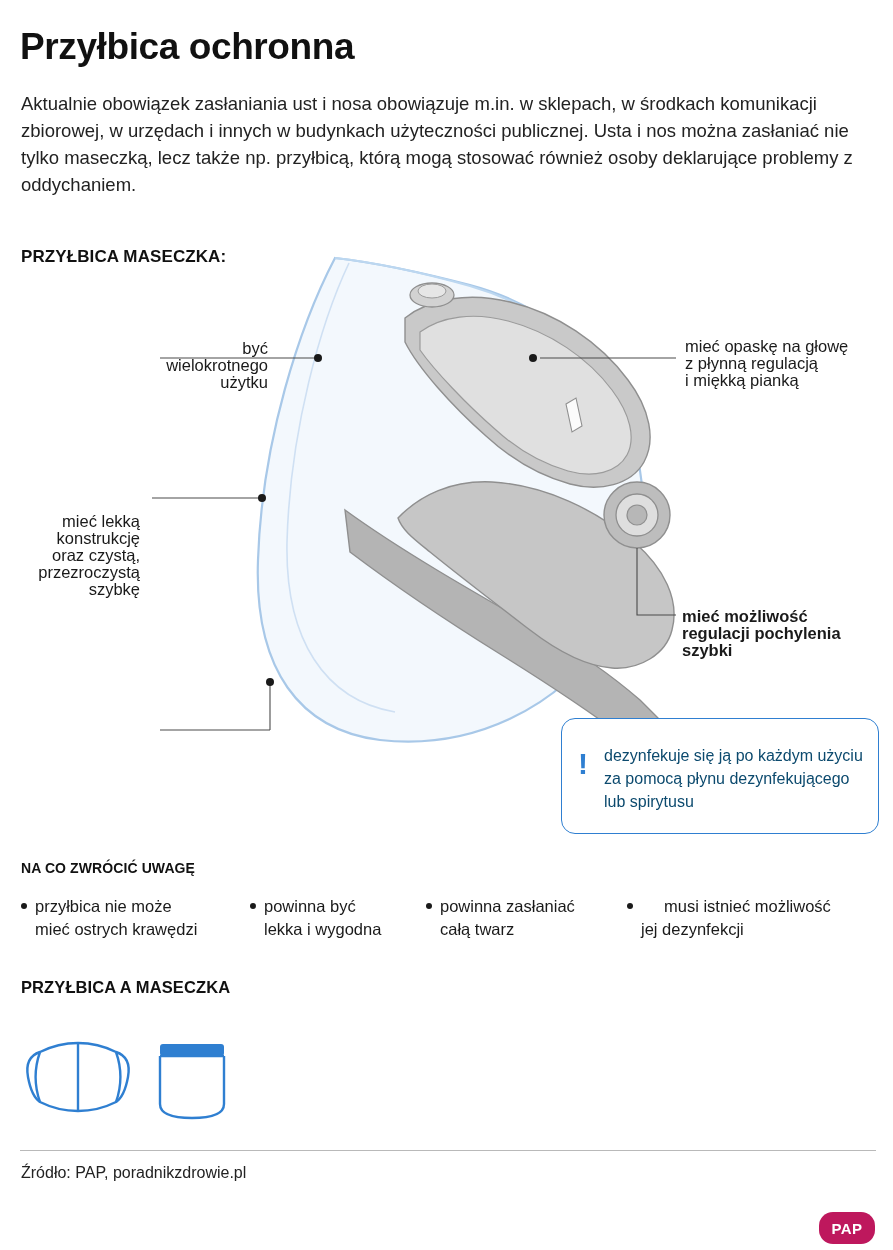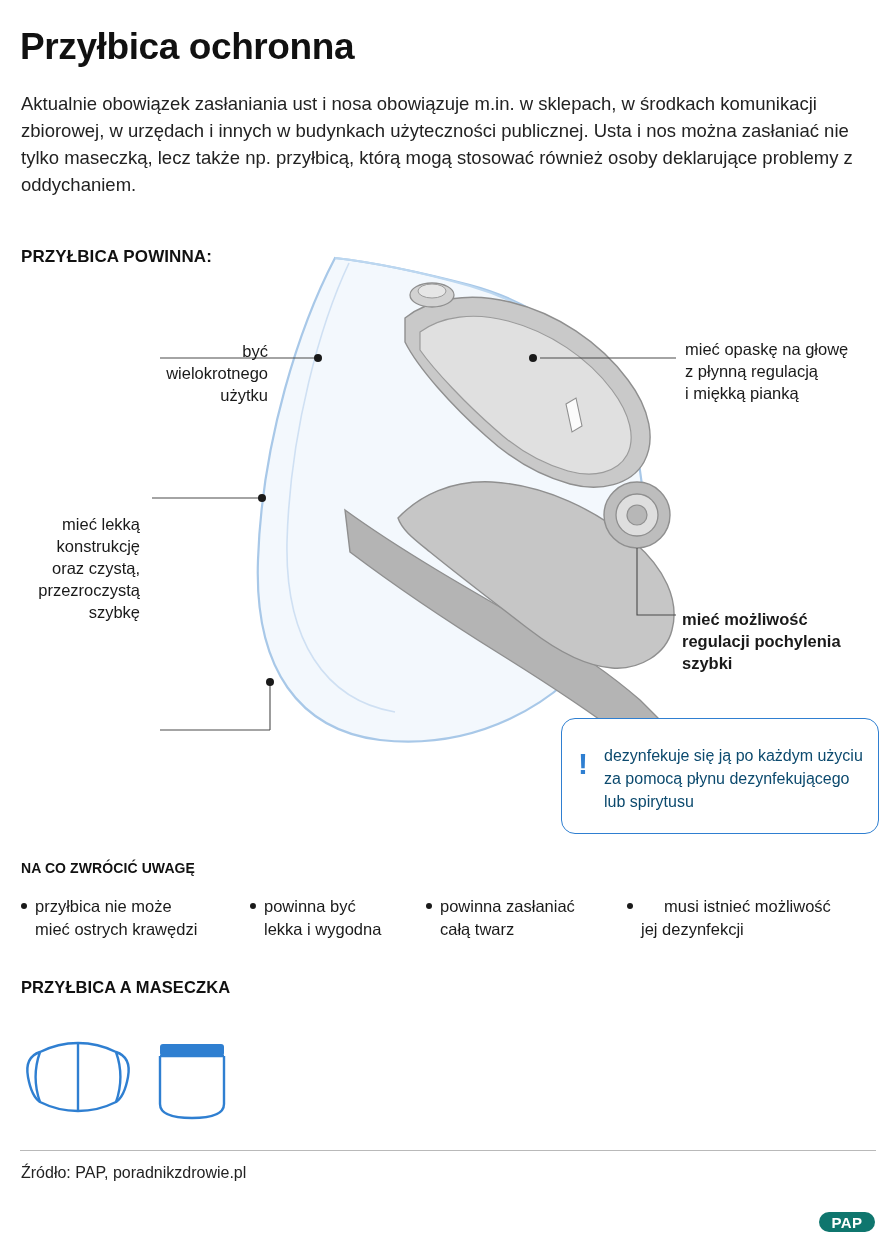--- a/index.html
+++ b/index.html
@@ -28,21 +28,21 @@
     font-size: 17px; font-weight: bold; letter-spacing: 0.1px; color: #111;
   }
   #head-powinna { left: 21px; top: 247px; }
   #head-uwaga   { left: 21px; top: 860px; font-size: 14px; }
   #head-maseczka{ left: 21px; top: 978px; font-size: 16.5px; }
 
   .illus { position: absolute; left: 0; top: 230px; width: 893px; height: 620px; }
 
   .anno {
     position: absolute;
-    font-size: 16.5px; line-height: 22px; color: #1a1a1a;
+    font-size: 16.5px; line-height: 17px; color: #1a1a1a;
   }
   .anno.right { text-align: right; }
   .anno.left  { text-align: left; }
 
   #anno-wielokrotne { left: 18px; top: 340px; width: 250px; text-align: right; }
   #anno-lekka       { left: 10px; top: 485px; width: 130px; text-align: right; margin-top: 28px; }
   #anno-180         { left: 10px; top: 716px; width: 230px; text-align: right; }
   #anno-opaska      { left: 685px; top: 338px; width: 205px; }
   #anno-pochylenie  { left: 682px; top: 608px; width: 205px; }
 
@@ -83,39 +83,39 @@
   .rule {
     position: absolute; left: 20px; top: 1150px; width: 856px; height: 1px;
     background: #b9b9b9;
   }
   .footer-bar {
     position: absolute; left: 0; top: 1205px; width: 893px; height: 45px;
     background: #ffffff;
   }
   .pap {
     position: absolute; right: 18px; top: 1212px;
-    width: 56px; height: 20px; border-radius: 14px;
-    background: #0f766e; color: #fff;
+    width: 56px; height: 32px; border-radius: 14px;
+    background: #be185d; color: #fff;
     font-size: 15px; font-weight: bold; letter-spacing: 0.5px;
     display: flex; align-items: center; justify-content: center;
   }
   .topline { position:absolute; left:0; top:0; width:893px; height:4px; background:#ffffff; }
 </style>
 </head>
 <body>
 
 <div class="page">
 
   <div class="topline"></div>
 
   <h1 class="title">Przyłbica ochronna</h1>
 
   <div class="intro">Aktualnie obowiązek zasłaniania ust i nosa obowiązuje m.in. w sklepach, w środkach komunikacji zbiorowej, w urzędach i innych w budynkach użyteczności publicznej. Usta i nos można zasłaniać nie tylko maseczką, lecz także np. przyłbicą, którą mogą stosować również osoby deklarujące problemy z oddychaniem.</div>
 
-  <div class="section-head" id="head-powinna">PRZYŁBICA POWINNA:</div>
+  <div class="section-head" id="head-powinna">PRZYŁBICA MASECZKA:</div>
 
   <div class="illus">
     <svg width="893" height="620" viewBox="0 0 893 620" xmlns="http://www.w3.org/2000/svg">
 
       <path d="M335 28 C300 95 262 210 258 330 C254 440 300 500 380 510 C470 520 560 480 610 400 C655 328 650 240 620 175 C595 120 545 75 470 55 C420 42 370 32 335 28 Z" fill="#f3f8fd" stroke="#a8c8e8" stroke-width="2.2"></path>
       <path d="M335 28 C372 32 420 42 470 56 C546 78 596 122 621 178" fill="none" stroke="#bcd7f0" stroke-width="2"></path>
 
       <path d="M349 33 C321 92 290 200 287 312 C285 410 325 470 395 482" fill="none" stroke="#cfe0f3" stroke-width="1.6"></path>
 
       <path d="M345 280 C400 320 470 360 540 400 C580 423 610 444 640 470 L670 500 L700 520 L735 545 L758 560 L742 584 L700 560 L660 534 L625 508 C585 478 545 452 500 424 C455 396 395 356 350 322 Z" fill="#b4b4b4" stroke="#8f8f8f" stroke-width="1.4"></path>

